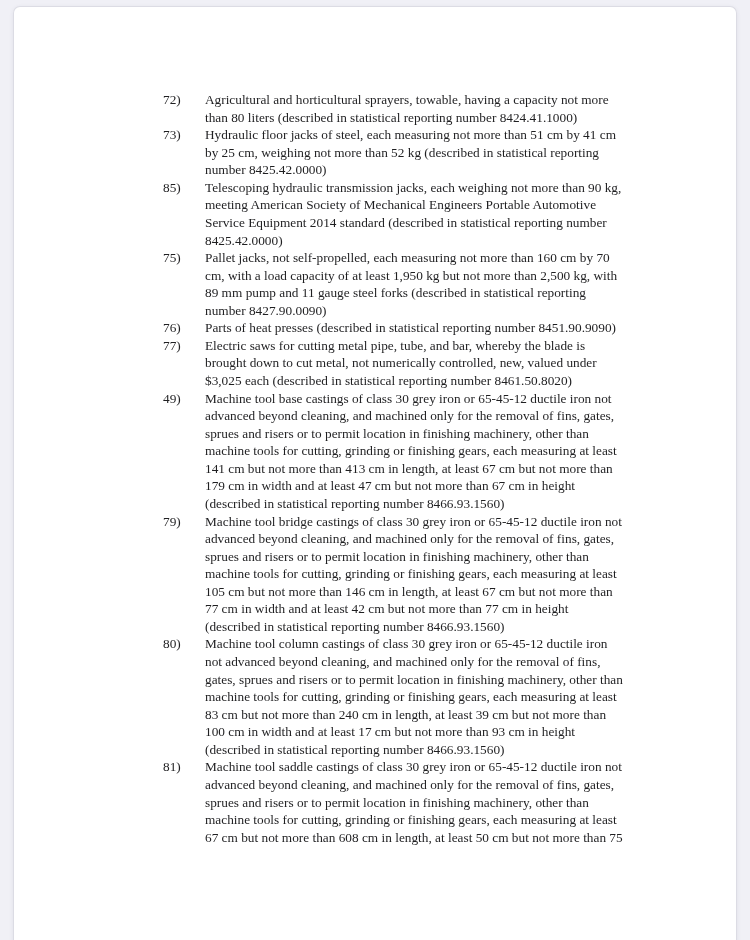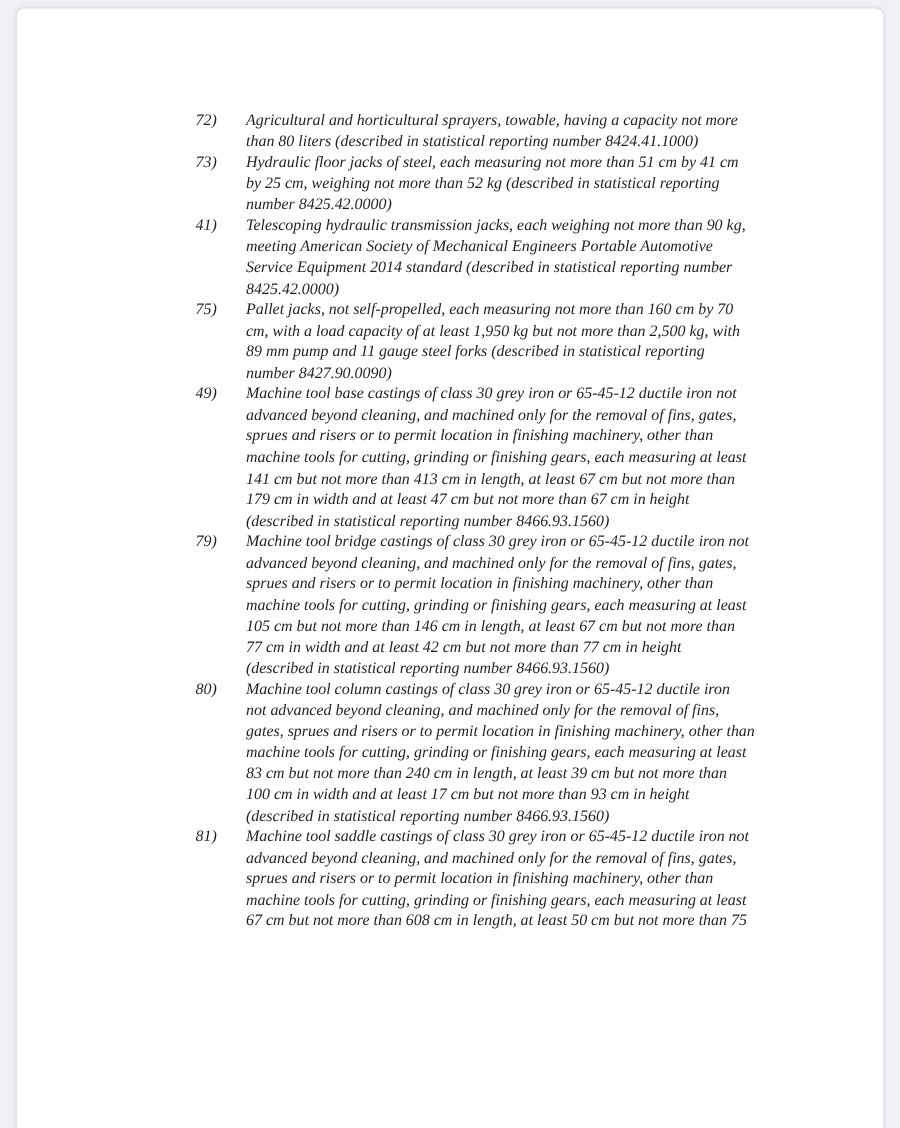--- a/index.html
+++ b/index.html
@@ -1,21 +1,21 @@
 <!DOCTYPE html>
 <html style="--bg: #f0f0f6; --paper: #ffffff; --ink: #1f1f21; --edge: #dcdce4;"><head>
 <meta charset="utf-8">
 <style>
   :root {
     --bg: #f0f0f6;
     --paper: #ffffff;
     --ink: #1f1f21;
     --edge: #dcdce4;
   }
-  * { margin: 0; padding: 0; box-sizing: border-box; font-style: italic; }
+  * { margin: 0; padding: 0; box-sizing: border-box; }
   html, body {
     width: 750px;
     height: 940px;
     overflow: hidden;
     background: var(--bg);
     font-family: "Liberation Serif", "DejaVu Serif", serif;
   }
   .viewer {
     position: relative;
     width: 750px;
@@ -80,36 +80,46 @@
   </li>
 
   <li class="item">
     <span class="num">73)</span>
     <span class="txt">Hydraulic floor jacks of steel, each measuring not more than 51 cm by 41 cm
 by 25 cm, weighing not more than 52 kg (described in statistical reporting
 number 8425.42.0000)</span>
   </li>
 
   <li class="item">
-    <span class="num">41)</span>
+    <span class="num">85)</span>
     <span class="txt">Telescoping hydraulic transmission jacks, each weighing not more than 90 kg,
 meeting American Society of Mechanical Engineers Portable Automotive
 Service Equipment 2014 standard (described in statistical reporting number
 8425.42.0000)</span>
   </li>
 
   <li class="item">
     <span class="num">75)</span>
     <span class="txt">Pallet jacks, not self-propelled, each measuring not more than 160 cm by 70
 cm, with a load capacity of at least 1,950 kg but not more than 2,500 kg, with
 89 mm pump and 11 gauge steel forks (described in statistical reporting
 number 8427.90.0090)</span>
   </li>
 
+  <li class="item">
+    <span class="num">76)</span>
+    <span class="txt">Parts of heat presses (described in statistical reporting number 8451.90.9090)</span>
+  </li>
 
+  <li class="item">
+    <span class="num">77)</span>
+    <span class="txt">Electric saws for cutting metal pipe, tube, and bar, whereby the blade is
+brought down to cut metal, not numerically controlled, new, valued under
+$3,025 each (described in statistical reporting number 8461.50.8020)</span>
+  </li>
 
   <li class="item">
     <span class="num">49)</span>
     <span class="txt">Machine tool base castings of class 30 grey iron or 65-45-12 ductile iron not
 advanced beyond cleaning, and machined only for the removal of fins, gates,
 sprues and risers or to permit location in finishing machinery, other than
 machine tools for cutting, grinding or finishing gears, each measuring at least
 141 cm but not more than 413 cm in length, at least 67 cm but not more than
 179 cm in width and at least 47 cm but not more than 67 cm in height
 (described in statistical reporting number 8466.93.1560)</span>

